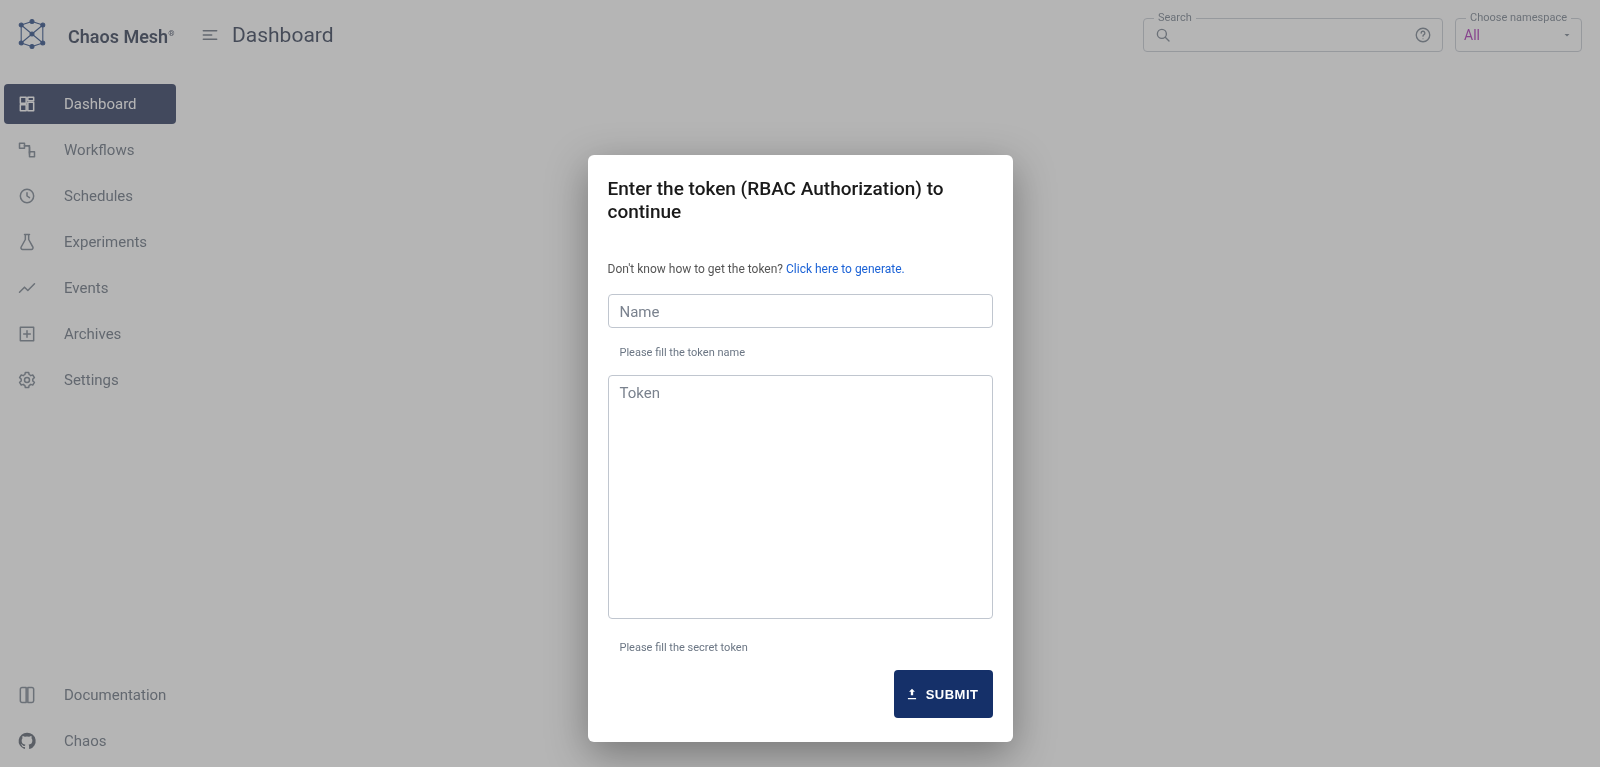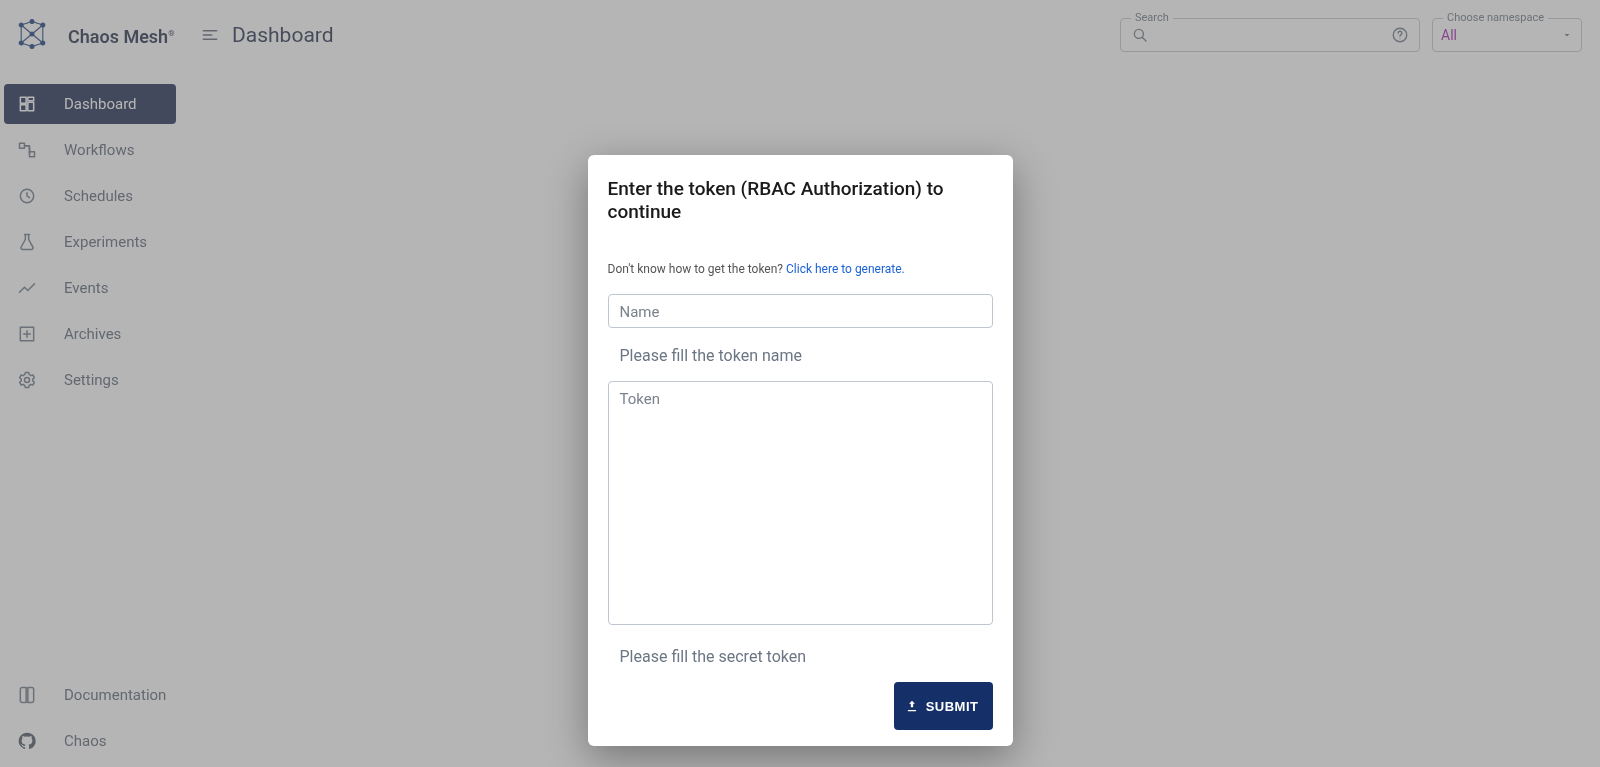--- a/index.html
+++ b/index.html
@@ -28,38 +28,38 @@
   .menu-btn { width: 20px; height: 20px; display: flex; align-items: center; justify-content: center; margin-right: 12px; cursor: pointer; color: #5a6574; }
   .page-title { font-size: 21px; font-weight: 400; color: #1f2a44; }
   .topbar-spacer { flex: 1; }
 
   .search-wrap { position: relative; width: 300px; height: 34px; border: 1px solid #c0c6cf; border-radius: 4px; display: flex; align-items: center; margin-right: 12px; }
   .search-wrap .flabel { position: absolute; top: -8px; left: 10px; background: #fff; padding: 0 4px; font-size: 11px; color: #6b7684; }
   .search-ico { width: 18px; height: 18px; margin-left: 10px; color: #6b7684; display:flex; }
   .search-input { flex: 1; border: none; outline: none; font-size: 14px; background: transparent; margin-left:6px; }
   .help-ico { width: 18px; height: 18px; margin-right: 10px; color: #6b7684; display:flex; cursor:pointer; }
 
-  .ns-wrap { position: relative; width: 150px; height: 34px; border: 1px solid #c0c6cf; border-radius: 4px; display: flex; align-items: center; padding: 0 8px; cursor:pointer; }
+  .ns-wrap { position: relative; width: 127px; height: 34px; border: 1px solid #c0c6cf; border-radius: 4px; display: flex; align-items: center; padding: 0 8px; cursor:pointer; }
   .ns-wrap .flabel { position: absolute; top: -8px; left: 10px; background: #fff; padding: 0 4px; font-size: 11px; color: #6b7684; white-space: nowrap; }
   .ns-val { font-size: 14px; color: #a21caf; flex:1; }
   .ns-chevron { width: 12px; height: 12px; color: #6b7684; display:flex; }
 
   
   .scrim { position: absolute; inset: 0; background: rgba(107,107,107,0.5); display: flex; align-items: flex-start; justify-content: center; }
-  .dialog { margin-top: 155px; width: 425px; background: #fff; border-radius: 6px; box-shadow: 0 12px 40px rgba(0,0,0,0.35); padding: 22px 20px 16px 20px; }
+  .dialog { margin-top: 155px; width: 425px; background: #fff; border-radius: 6px; box-shadow: 0 12px 40px rgba(0,0,0,0.35); padding: 22px 20px 24px 20px; }
   .dlg-title { font-size: 19px; font-weight: 500; color: #1a1a1a; margin-bottom: 14px; }
   .dlg-hint { font-size: 12px; color: #555; margin-bottom: 18px; margin-top: 39px; }
   .dlg-hint a { color: #1b62d6; text-decoration: none; }
 
   .tf { position: relative; margin-bottom: 18px; }
   .tf input, .tf textarea { width: 100%; border: 1px solid #c0c6cf; border-radius: 4px; font-size: 15px; padding: 10px 12px; outline: none; font-family: inherit; resize: none; }
   .tf textarea { height: 244px; }
   .tf input { height: 34px; }
   .tf .placeholder-label { position: absolute; top: 9px; left: 12px; color: #7a828e; font-size: 15px; pointer-events: none; }
-  .helper { font-size: 16px; color: #6b7684; margin: 4px 0 16px 12px; }
+  .helper { font-size: 11px; color: #6b7684; margin: 4px 0 16px 12px; }
 
   .dlg-actions { display: flex; justify-content: flex-end; margin-top: 4px; }
   .submit-btn { background: #153069; color: #fff; border: none; border-radius: 4px; height: 48px; padding: 0 14px 0 10px; font-size: 13px; font-weight: 600; letter-spacing: 0.5px; display: flex; align-items: center; cursor: pointer; }
   .submit-btn .ico { width: 16px; height: 16px; margin-right: 6px; display:flex; align-items:center; justify-content:center; }
   .submit-btn svg { fill: #fff; }
 
   .svg-stroke { stroke-width: 1.8; stroke-linecap: round; stroke-linejoin: round; }
 </style>
 </head>
 <body>

